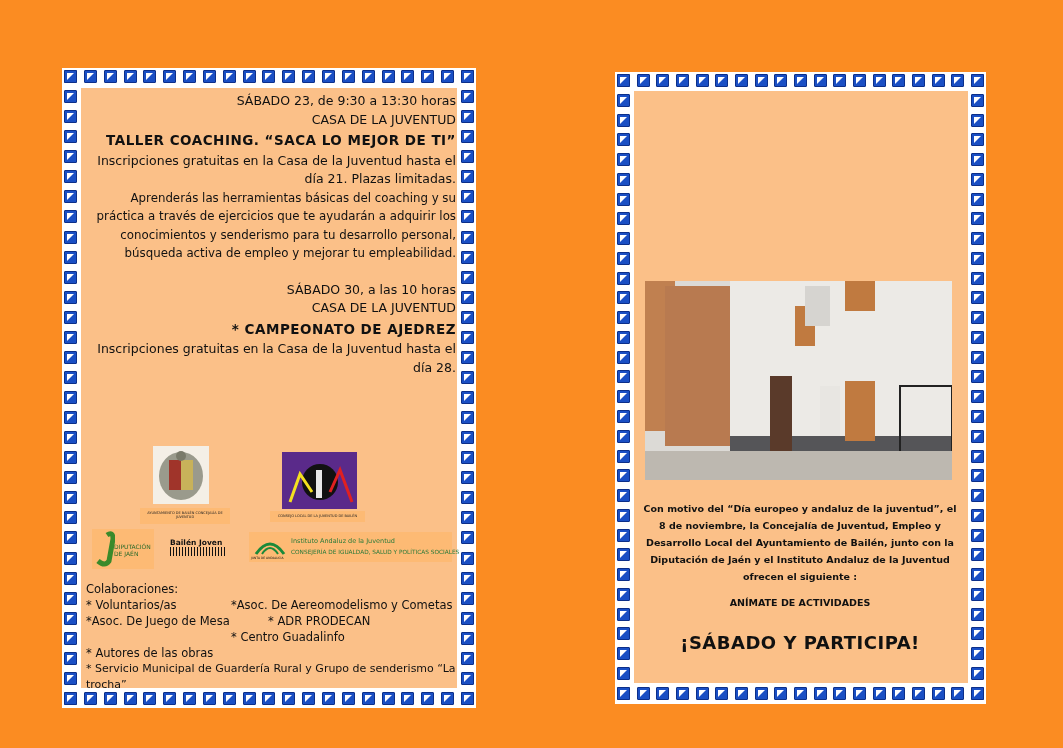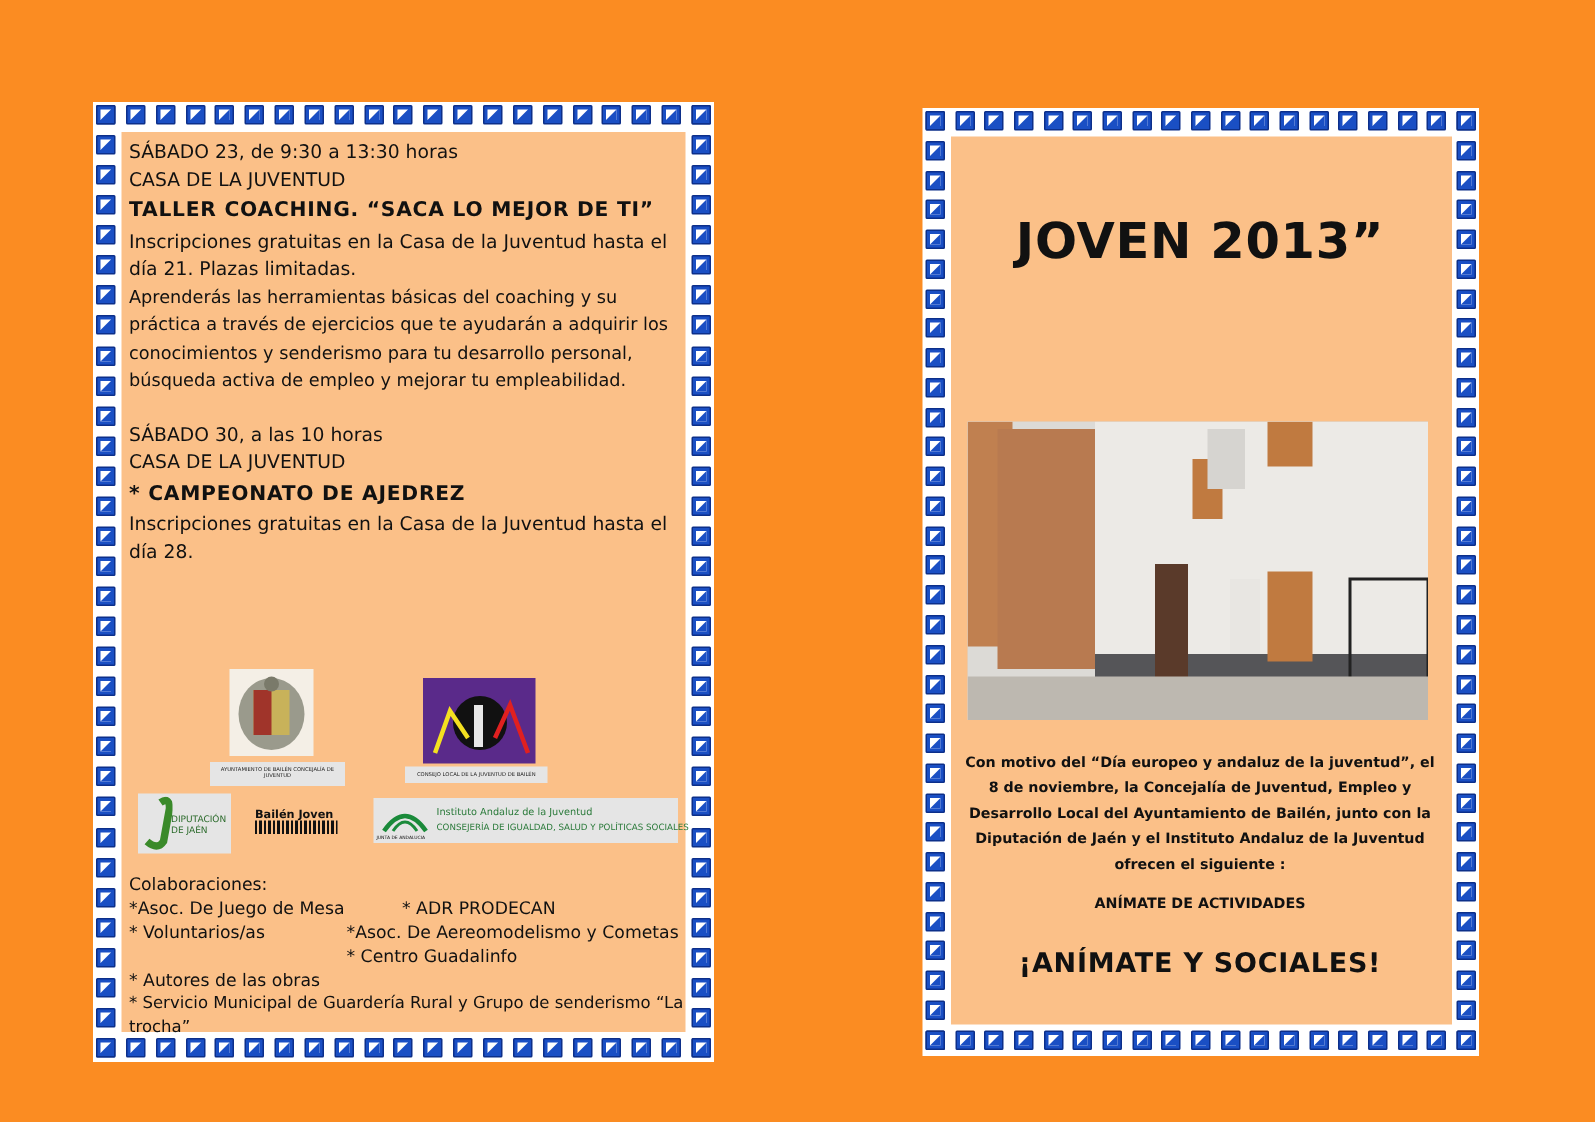--- a/index.html
+++ b/index.html
@@ -4,25 +4,25 @@
 <style>
   html,body{margin:0;padding:0;}
   body{width:1063px;height:748px;background:#fb8c22;position:relative;overflow:hidden;font-family:"DejaVu Sans",sans-serif;color:#111;}
   .panel{position:absolute;background:#fff;}
   .tile-row{position:absolute;display:flex;justify-content:space-between;}
   .tile{width:13px;height:13px;background:#1a4fc4;box-sizing:border-box;border:1px solid #0c2f8a;position:relative;border-radius:1px;}
   .tile::before{content:"";position:absolute;left:2px;top:2px;width:7px;height:7px;background:#fff;}
   .tile::after{content:"";position:absolute;left:2px;top:2px;width:0;height:0;border-style:solid;border-width:0 0 7px 7px;border-color:transparent transparent #1a4fc4 transparent;}
   .tile-col{position:absolute;display:flex;flex-direction:column;justify-content:space-between;}
   .inner{position:absolute;background:#fbc088;}
-  .lp-text{position:absolute;left:86px;width:370px;font-size:12.5px;line-height:18.5px;}
+  .lp-text{position:absolute;left:86px;width:370px;font-size:12.5px;line-height:18.5px;text-align:right;}
   .lp-text p{margin:0;}
   .bold{font-weight:bold;font-size:13.5px;letter-spacing:.5px;}
   .gap{height:18px;}
-  .logo{position:absolute;background:#e5e5e5;}
+  .logo{position:absolute;background:#fdba74;}
   .tiny{font-size:3.5px;text-align:center;color:#222;}
   .collab{position:absolute;left:86px;top:581px;width:375px;font-size:11.5px;line-height:16px;}
   .collab .row{display:flex;}
   .title{position:absolute;left:640px;width:320px;top:135px;text-align:center;font-weight:bold;font-size:33px;line-height:52px;letter-spacing:.5px;}
   .photo{position:absolute;left:645px;top:281px;width:307px;height:199px;overflow:hidden;background:#d6d2cc;}
   .desc{position:absolute;left:640px;top:500px;width:320px;text-align:center;font-weight:bold;font-size:9.5px;line-height:17px;}
   .cat{position:absolute;left:640px;top:597px;width:320px;text-align:center;font-weight:bold;font-size:9.5px;}
   .cta{position:absolute;left:640px;top:632px;width:320px;text-align:center;font-weight:bold;font-size:18px;letter-spacing:.5px;}
 </style>
 </head>
@@ -192,26 +192,26 @@
       <path d="M10 20 Q18 8 26 20" stroke="#1a8a3a" stroke-width="2" fill="none"></path>
     </svg>
   <span style="position:absolute;left:2px;top:24px;font-size:3px;">JUNTA DE ANDALUCIA</span>
   <span style="position:absolute;left:42px;top:5px;font-size:6.5px;color:#2a7a3a;">Instituto Andaluz de la Juventud</span>
   <span style="position:absolute;left:42px;top:17px;font-size:5.8px;color:#2a7a3a;white-space:nowrap;">CONSEJERÍA DE IGUALDAD, SALUD Y POLÍTICAS SOCIALES</span>
 </div>
 
 <div class="collab">
   <div>Colaboraciones:</div>
   <div class="row">
+      <span style="width:145px;">* Voluntarios/as</span>
+      <span>*Asoc. De Aereomodelismo y Cometas</span>
+    </div>
+  <div class="row">
       <span style="width:182px;">*Asoc. De Juego de Mesa</span>
       <span>* ADR PRODECAN</span>
-    </div>
-  <div class="row">
-      <span style="width:145px;">* Voluntarios/as</span>
-      <span>*Asoc. De Aereomodelismo y Cometas</span>
     </div>
   <div class="row">
       <span style="width:145px;margin-top:16px;">* Autores de las obras</span>
       <span>* Centro Guadalinfo</span>
     </div>
   <div style="font-size:11px;">* Servicio Municipal de Guardería Rural  y Grupo de senderismo “La trocha”</div>
 </div>
 
 <div class="panel" style="left:615px;top:72px;width:371px;height:632px;"></div>
 <div class="tile-row" style="left:617px;top:74px;width:367px;" id="rt">
@@ -320,21 +320,20 @@
     <div class="tile"></div>
     <div class="tile"></div>
     <div class="tile"></div>
     <div class="tile"></div>
     <div class="tile"></div>
     <div class="tile"></div>
   </div>
 <div class="inner" style="left:634px;top:91px;width:334px;height:592px;"></div>
 
 <div class="title">
-  <div>JOVEN 2013”</div>
 </div>
 
 <div class="photo" title="Casa de la Juventud building">
   <svg width="307" height="199" viewBox="0 0 307 199">
     <rect width="307" height="199" fill="#dcdad6"></rect>
     <rect x="0" y="0" width="30" height="150" fill="#c08050"></rect>
     <rect x="20" y="5" width="70" height="160" fill="#b87a50"></rect>
     <rect x="85" y="0" width="222" height="170" fill="#eceae6"></rect>
     <rect x="85" y="155" width="222" height="20" fill="#555558"></rect>
     <rect x="150" y="25" width="20" height="40" fill="#c07a40"></rect>
@@ -343,13 +342,13 @@
     <rect x="125" y="95" width="22" height="85" fill="#5a3a2a"></rect>
     <rect x="200" y="100" width="30" height="60" fill="#c07a40"></rect>
     <rect x="175" y="105" width="20" height="50" fill="#e8e6e2"></rect>
     <rect x="255" y="105" width="52" height="94" fill="none" stroke="#222" stroke-width="2"></rect>
     <rect x="0" y="170" width="307" height="29" fill="#bdb8b0"></rect>
   </svg>
 </div>
 
 <div class="desc">Con motivo del “Día europeo y andaluz de la juventud”, el 8 de noviembre, la Concejalía de Juventud, Empleo y Desarrollo Local del Ayuntamiento de Bailén, junto con la Diputación de Jaén y el Instituto Andaluz de la Juventud ofrecen el siguiente :</div>
 <div class="cat">ANÍMATE DE ACTIVIDADES</div>
-<div class="cta">¡ANÍMATE Y SOCIALES!</div>
+<div class="cta">¡SÁBADO Y PARTICIPA!</div>
 
 </body></html>

